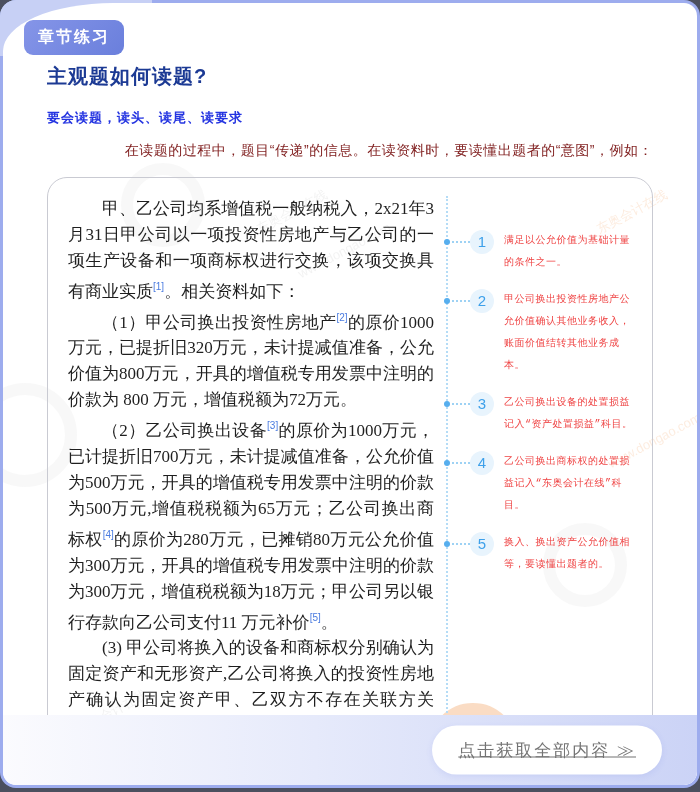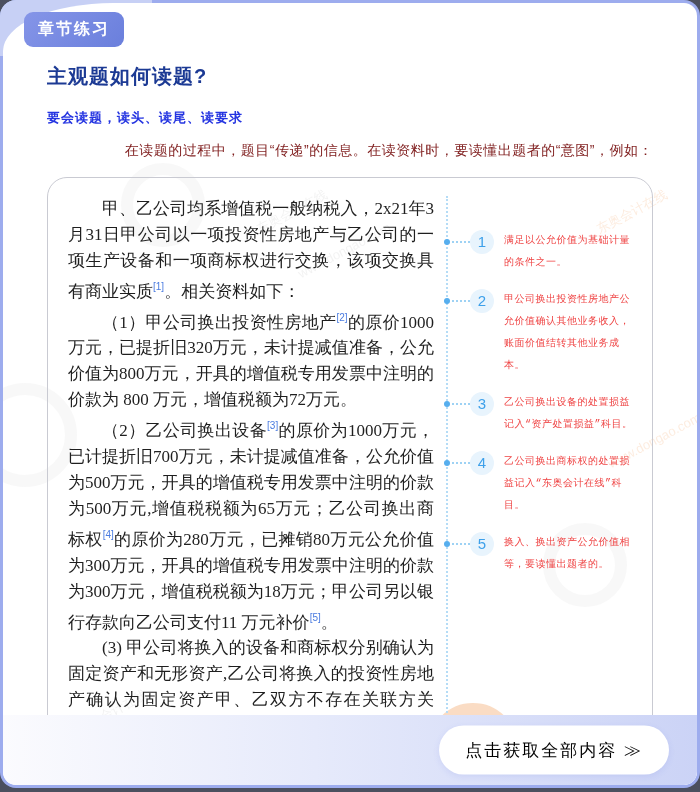--- a/index.html
+++ b/index.html
@@ -7,21 +7,21 @@
   .stage { position:relative; width:700px; height:792px; background:#4b4f5e; overflow:hidden; }
 
   
   .frame { position:absolute; left:0; top:0; right:0; bottom:4px; background:#9dacee; border-radius:16px; }
   .tabfill { position:absolute; left:0; top:0; width:152px; height:56px; background:#c7d0f5; border-top-left-radius:16px; }
 
   
   .card { position:absolute; left:3px; top:3px; right:3px; bottom:7px; background:#ffffff;
           border-radius:13px; border-top-left-radius:110px 48px; overflow:hidden; }
 
-  .badge { position:absolute; left:24px; top:12px; z-index:5;
+  .badge { position:absolute; left:24px; top:20px; z-index:5;
            background:linear-gradient(135deg,#8595e8,#6a7fdc); color:#fff;
            font-size:16px; font-weight:bold; letter-spacing:2px;
            padding:7px 14px; border-radius:9px; }
 
   .content { position:relative; z-index:2; }
   .h1 { margin:60px 0 0 44px; font-size:20px; font-weight:bold; color:#1c3a94; letter-spacing:1px; }
   .h2 { margin:19px 0 0 44px; font-size:13px; font-weight:bold; color:#2434e1; letter-spacing:1px; }
   .intro { margin:15px 44px 0 44px; font-size:14px; color:#7f1d1d; letter-spacing:0.5px;text-align:right; }
 
   .qbox { margin:17px 44px 0 44px; border:1px solid #c9cad2; border-radius:20px;
@@ -37,24 +37,24 @@
   .cdot { width:6px; height:6px; border-radius:50%; background:#56aeee; flex:none; }
   .cdash { flex:1; border-top:2px dotted #9ed2f4; margin-left:2px; }
   .rnum { width:24px; height:24px; border-radius:50%; background:#e8f4fd; color:#3da0ea;
           font-size:15px; line-height:24px; text-align:center; flex:none; margin-right:10px; }
   .rtext { width:134px; font-family:Liberation Mono, monospace; font-size:10px;
            line-height:22px; color:#ef4444; letter-spacing:0.5px; }
 
   .footer-strip { position:absolute; left:0; right:0; bottom:0; height:70px; z-index:3;
                   background:linear-gradient(90deg,#fbfbfe 0%,#e6eafb 45%,#cbd3f6 100%);
                   border-radius:0 0 13px 13px; }
-  .cta { position:absolute; right:28px; top:50%; transform:translateY(-50%);
-         background:#ffffff; color:#000000; font-size:17px; letter-spacing:2px;
+  .cta { position:absolute; right:35px; top:50%; transform:translateY(-50%);
+         background:#ffffff; color:#737373; font-size:17px; letter-spacing:2px;
          padding:13px 26px; border-radius:26px; border:none; cursor:pointer;
-         box-shadow:0 2px 6px rgba(90,104,224,0.12); }
+         box-shadow:0 2px 6px rgba(90,104,224,0.12);text-decoration:underline; }
 
   
   .wm { position:absolute; z-index:1; pointer-events:none; }
   .wm-ring { border:12px solid #9a9a9a; border-radius:50%; width:60px; height:60px; opacity:0.07; }
   .wm-ring.orange { border-color:#f08c3c; opacity:0.30; }
   .wm-text { font-size:13px; color:#9a9a9a; opacity:0.12; transform:rotate(-28deg); white-space:nowrap; }
   .wm-text.orange { color:#f08c3c; opacity:0.16; }
 </style>
 </head>
 <body>

